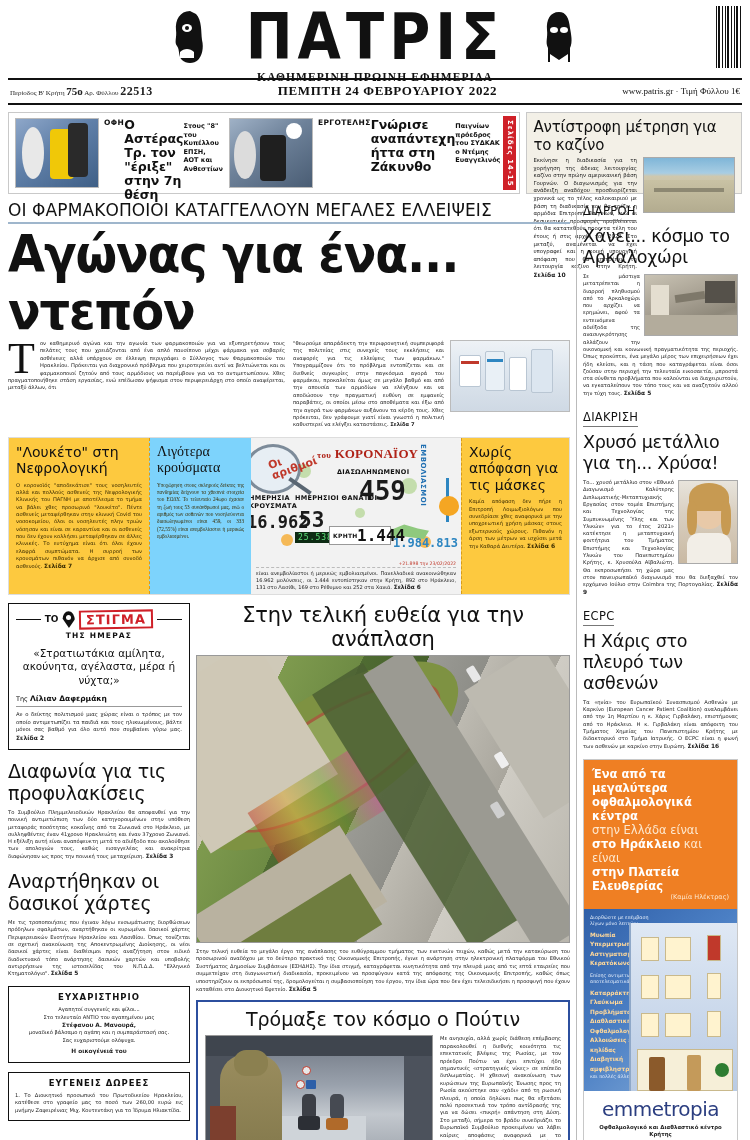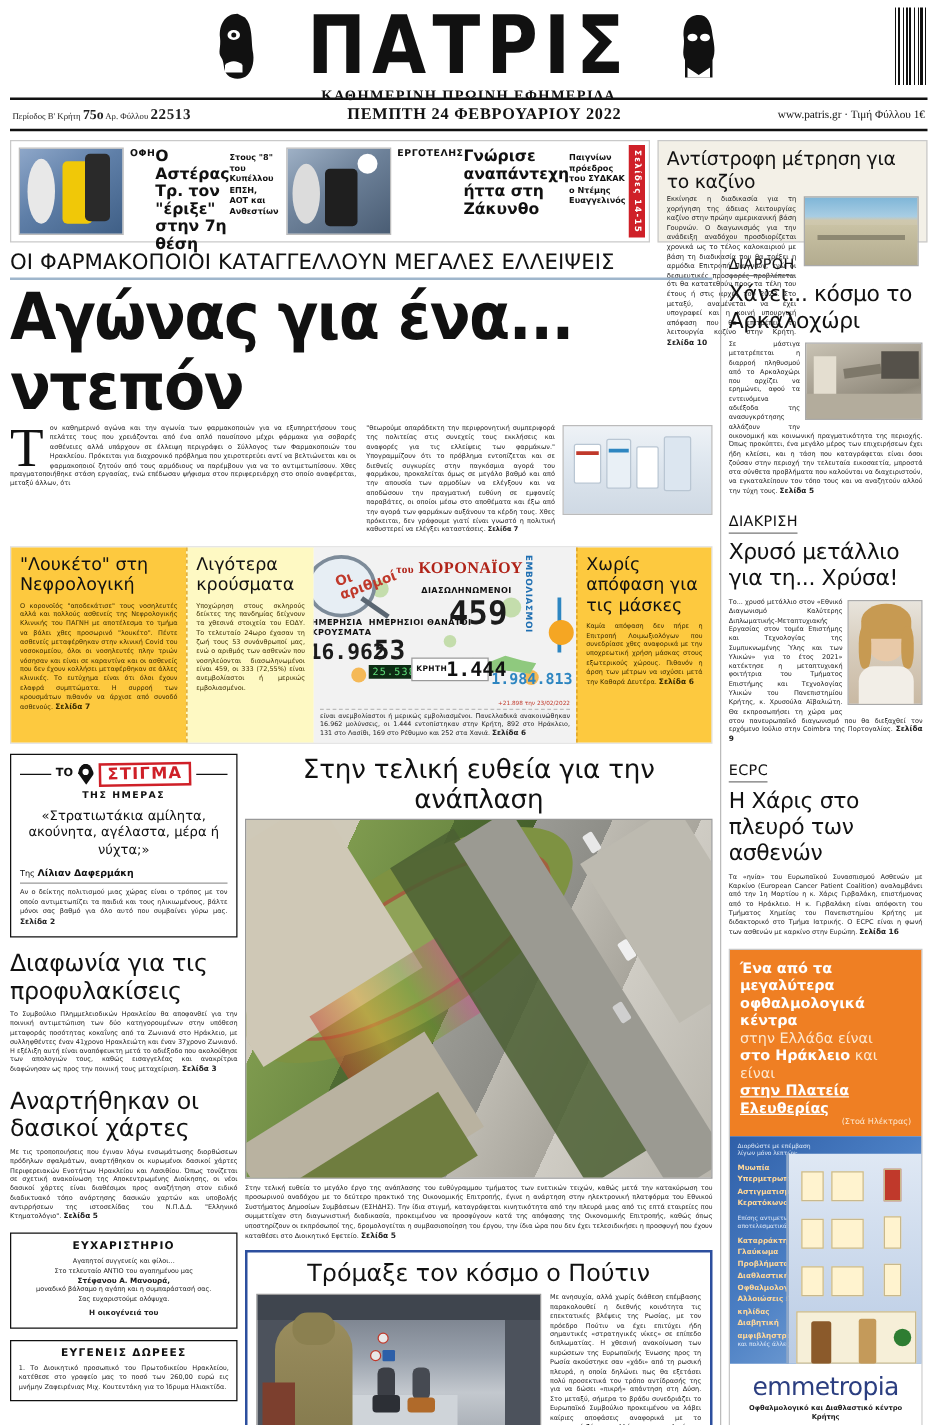--- a/index.html
+++ b/index.html
@@ -98,21 +98,21 @@
   .dropcap {
     float: left; font-size: 44px; line-height: 34px; font-weight: normal;
     padding: 2px 5px 0 0; font-family: "Liberation Serif", serif; color: #111;
   }
   .lead-photo { width: 120px; height: 72px; border: 1px solid #bbb; float: right; margin: 0 0 4px 6px; overflow: hidden; position: relative; }
 
   
   .covid-band { display: flex; margin: 8px 0 0 0; height: 158px; border: 1px solid #ddd; }
   .cb-cell { padding: 6px 7px; display: flex; flex-direction: column; position: relative; }
   .cb-y1 { flex: 0 0 140px; background: #fdc93f; }
-  .cb-y2 { flex: 0 0 102px; background: #fef9c3; border-left: 1px dashed #d89a18; }
+  .cb-y2 { flex: 0 0 102px; background: #7dd3fc; border-left: 1px dashed #d89a18; font-family: Liberation Serif, serif; }
   .cb-info { flex: 1; background: #f2f2f2; padding: 0; position: relative; overflow: hidden; }
   .cb-y3 { flex: 0 0 108px; background: #fdc93f; border-left: 1px dashed #d89a18; }
   .cb-title { font-size: 14px; line-height: 16.5px; color: #111; margin-bottom: 5px; }
   .cb-text { font-size: 5.2px; line-height: 7.3px; color: #3a2c00; text-align: justify; flex: 1; }
   .cb-text b { font-size: 6px; }
 
   
   .ig { position: absolute; inset: 0; }
   .ig-title { position: absolute; left: 66px; top: 8px; font-family: "Liberation Serif", serif;
      font-size: 13px; font-weight: bold; color: #b02318; letter-spacing: .3px;}
@@ -188,21 +188,21 @@
   .rc-body b { font-size: 5.9px; }
   .rc-photo { width: 94px; height: 62px; border: 1px solid #aaa; float: right; margin: 1px 0 3px 4px; overflow: hidden; position: relative;}
   .rc-photo.tall { width: 60px; height: 84px; }
   .rc-sec { margin-top: 9px; }
 
   .ad { margin-top: 9px; border: 1px solid #c8c8c8; }
   .ad-top { background: #ef7f23; padding: 7px 8px 8px 8px; }
   .ad-l1 { color: #fff; font-size: 11.5px; font-weight: bold; line-height: 14px; }
   .ad-l2 { color: #fde8cf; font-size: 11.5px; line-height: 14px; }
   .ad-l2 b { color: #fff; }
-  .ad-l3 { color: #fff; font-size: 11.5px; font-weight: bold; line-height: 14px; text-decoration: underline; }
+  .ad-l3 { color: #fff; font-size: 11.5px; font-weight: bold; line-height: 14px; }
   .ad-l4 { color: #fde8cf; font-size: 6.5px; text-align: right; }
   .ad-mid { background: linear-gradient(135deg,#2f5fa8 0%, #4b7fc4 45%, #8fb4dd 100%); position: relative;
      height: 182px; overflow: hidden; padding: 6px 6px; }
   .ad-list { font-size: 5.8px; color: #fff; line-height: 9.5px; width: 72px; }
   .ad-list .li { color: #ffd89a; font-weight: bold; }
   .ad-intro { font-size: 4.8px; color: #dfe9f7; line-height: 6.5px; margin-bottom: 3px; }
   .ad-bld { position: absolute; right: -4px; bottom: 0; width: 112px; height: 168px;
      background: linear-gradient(180deg,#dfe8f4,#b9cbe4); border-left: 2px solid #8fa8c8; }
   .ad-win { position: absolute; background: #fff3cf; border: 1px solid #c9b98c; }
   .ad-bot { background: #fff; padding: 6px 5px 6px 5px; text-align: center; }
@@ -569,21 +569,21 @@
 
       <div class="ad">
         <div class="ad-top">
           <div class="ad-l1">Ένα από τα μεγαλύτερα</div>
           <div class="ad-l1">οφθαλμολογικά κέντρα</div>
           <div class="ad-l2">στην Ελλάδα είναι</div>
           <div class="ad-l2">
             <b>στο Ηράκλειο</b><span> και είναι</span>
           </div>
           <div class="ad-l3">στην Πλατεία Ελευθερίας</div>
-          <div class="ad-l4">(Στοά Ηλέκτρας)</div>
+          <div class="ad-l4">(Καμία Ηλέκτρας)</div>
         </div>
 
         <div class="ad-mid">
           <div class="ad-bld">
             <div class="ad-win" style="left:10px;top:14px;width:18px;height:24px;"></div>
             <div class="ad-win" style="left:34px;top:14px;width:26px;height:24px;"></div>
             <div class="ad-win" style="left:76px;top:12px;width:14px;height:26px;background:#c0392b;"></div>
             <div class="ad-win" style="left:10px;top:52px;width:18px;height:24px;"></div>
             <div class="ad-win" style="left:34px;top:52px;width:26px;height:24px;"></div>
             <div class="ad-win" style="left:76px;top:50px;width:14px;height:26px;"></div>

